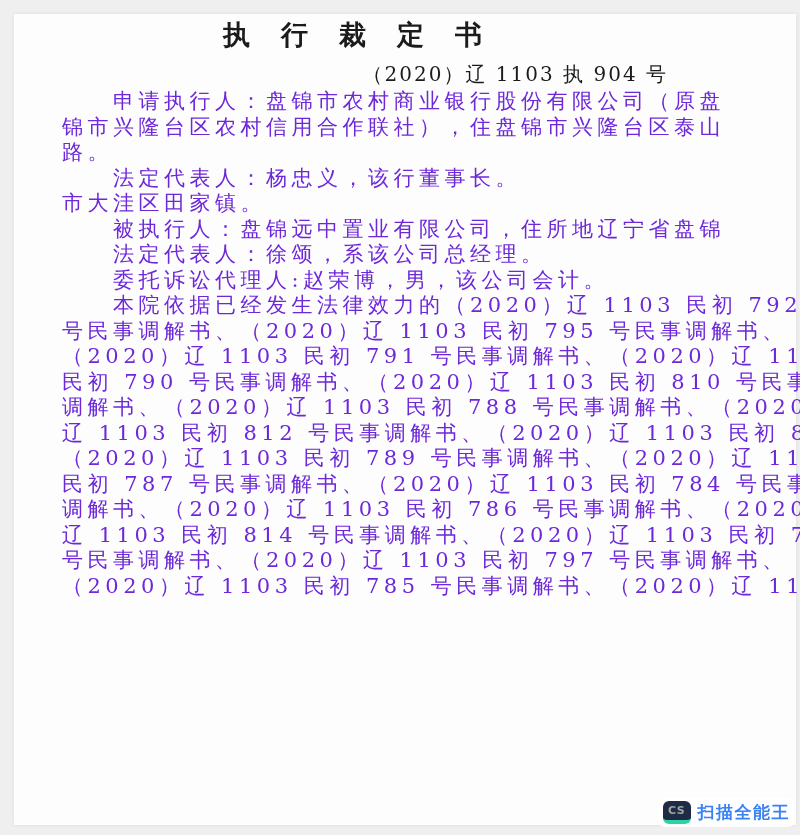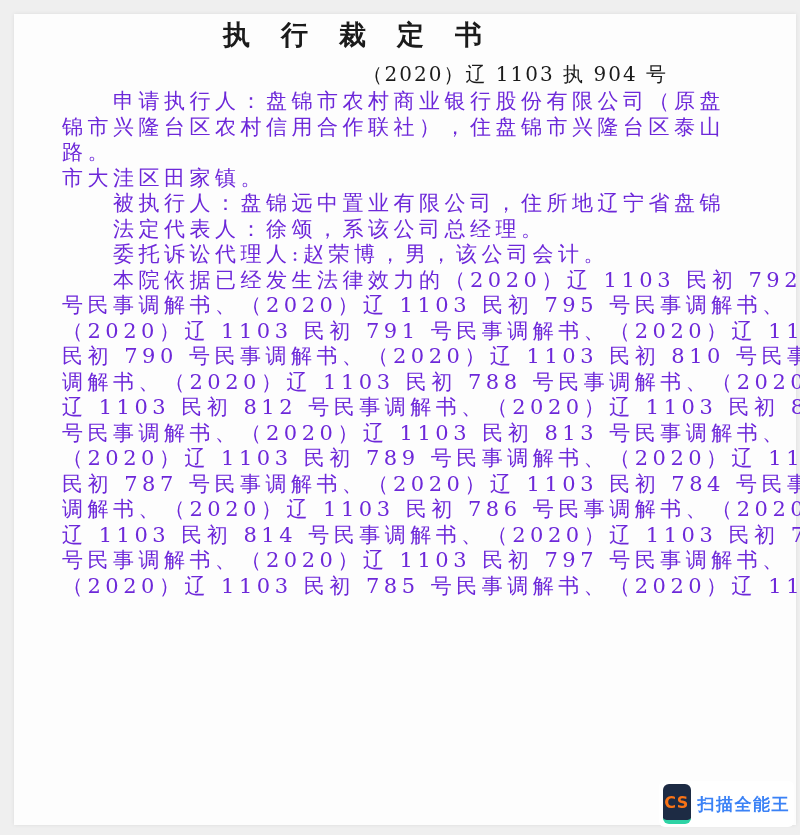--- a/index.html
+++ b/index.html
@@ -75,31 +75,31 @@
     bottom: 8px;
     display: flex;
     align-items: center;
     gap: 7px;
     background: #ffffff;
     padding: 3px 4px;
     border-radius: 6px;
   }
   .cs-logo {
     width: 28px;
-    height: 40px;
+    height: 23px;
     background: #1d2b44;
     border-bottom: 4px solid #2ed3a5;
     border-radius: 6px;
     display: flex;
     align-items: center;
     justify-content: center;
     font-family: "DejaVu Sans", "Liberation Sans", sans-serif;
     font-weight: 700;
-    font-size: 16px;
-    color: #f97316;
+    font-size: 11px;
+    color: #a3a3a3;
     letter-spacing: 0.5px;
   }
   .wm-label {
     font-family: "DejaVu Sans", "Liberation Sans", sans-serif;
     font-size: 17px;
     font-weight: 600;
     color: #3b82f6;
     letter-spacing: 1.5px;
     white-space: pre;
   }
@@ -114,31 +114,31 @@
       <div class="headers">
         <div class="doc-title">执　行　裁　定　书</div>
       </div>
 
       <div class="case-number">（2020）辽 1103 执 904 号</div>
 
       <div class="body-lines">
         <div class="doc-line">　　申请执行人：盘锦市农村商业银行股份有限公司（原盘</div>
         <div class="doc-line">锦市兴隆台区农村信用合作联社），住盘锦市兴隆台区泰山</div>
         <div class="doc-line">路。</div>
+        <div class="doc-line">　　法定代表人：杨忠义，该行董事长。</div>
         <div class="doc-line">市大洼区田家镇。</div>
         <div class="doc-line">　　被执行人：盘锦远中置业有限公司，住所地辽宁省盘锦</div>
         <div class="doc-line">　　法定代表人：徐颂，系该公司总经理。</div>
         <div class="doc-line">　　委托诉讼代理人:赵荣博，男，该公司会计。</div>
         <div class="doc-line">　　本院依据已经发生法律效力的（2020）辽 1103 民初 792</div>
         <div class="doc-line">号民事调解书、（2020）辽 1103 民初 795 号民事调解书、</div>
         <div class="doc-line">（2020）辽 1103 民初 791 号民事调解书、（2020）辽 1103</div>
         <div class="doc-line">民初 790 号民事调解书、（2020）辽 1103 民初 810 号民事</div>
         <div class="doc-line">调解书、（2020）辽 1103 民初 788 号民事调解书、（2020）</div>
         <div class="doc-line">辽 1103 民初 812 号民事调解书、（2020）辽 1103 民初 808</div>
-        <div class="doc-line">号民事调解书、（2020）辽 1103 民初 813 号民事调解书、</div>
         <div class="doc-line">（2020）辽 1103 民初 789 号民事调解书、（2020）辽 1103</div>
         <div class="doc-line">民初 787 号民事调解书、（2020）辽 1103 民初 784 号民事</div>
         <div class="doc-line">调解书、（2020）辽 1103 民初 786 号民事调解书、（2020）</div>
         <div class="doc-line">辽 1103 民初 814 号民事调解书、（2020）辽 1103 民初 796</div>
         <div class="doc-line">号民事调解书、（2020）辽 1103 民初 797 号民事调解书、</div>
         <div class="doc-line">（2020）辽 1103 民初 785 号民事调解书、（2020）辽 1103</div>
       </div>
 
     </div>
   </div>

